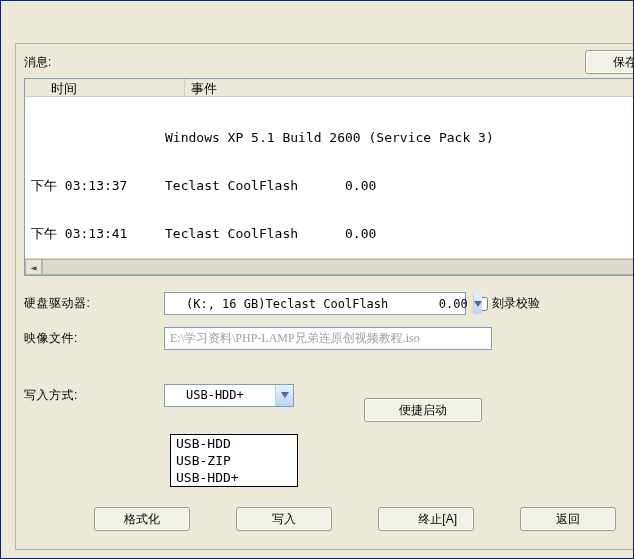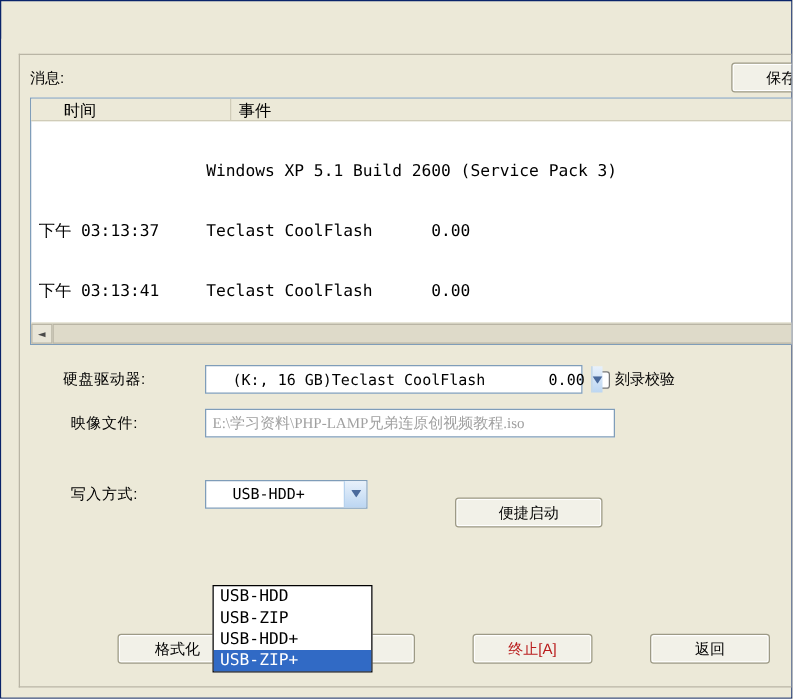--- a/index.html
+++ b/index.html
@@ -49,21 +49,21 @@
     background: #f2f1e8;
     border: 1px solid #9d9a86;
     border-radius: 3px;
     padding: 3px 16px;
     font-size: 12px;
     color: #000;
     min-width: 80px; height: 24px;
     display: inline-flex; align-items: center; justify-content: center;
     box-shadow: inset 0 0 0 1px #fff;
   }
-  .btn.disabled { color: #b91c1c; }
+  .btn.disabled { color: #000000; justify-content: flex-end; }
   .row-top .spacer { flex: 1; }
 
   .listbox {
     margin: 0 8px 0 8px;
     background: #fff;
     border: 1px solid #7f9db9;
     height: 198px;
     position: relative;
     font-family: SimSun, "MS Gothic", monospace;
     font-size: 13px;
@@ -102,21 +102,21 @@
     position: absolute; left: 0; top: 0; bottom: 0; width: 100%;
     background: #dedac9; border: 1px solid #b9b5a5;
   }
 
   .form-area { padding: 16px 8px 0 8px; }
   .form-row {
     display: flex; align-items: center;
     margin-bottom: 12px;
   }
   .form-row .flabel {
-    width: 140px; text-align: center; padding-right: 21px;
+    width: 140px; text-align: left; padding-right: 21px;
     letter-spacing: 0.5px;
   }
   .combo, .textfield {
     height: 23px;
     border: 1px solid #7f9db9;
     background: #fff;
     font-size: 12px;
     display: flex; align-items: center;
     position: relative;
     padding-left: 16px;
@@ -132,21 +132,21 @@
   .drive-combo { width: 302px; }
   .method-combo { width: 130px; }
   .textfield { width: 328px; color: #a0a0a0; padding: 0 5px; font-family: Liberation Serif, serif; }
   .chk {
     display: inline-flex; align-items: center; margin-left: 8px;
   }
   .chk input { width: 14px; height: 14px; margin: 0 4px 0 0; }
 
   .dropdown {
     position: absolute;
-    left: 154px; top: 424px;
+    left: 154px; top: 390px;
     width: 128px;
     background: #fff;
     border: 1px solid #000;
     font-family: SimSun, monospace;
     font-size: 13px;
     z-index: 10;
   }
   .dropdown .opt { padding: 1px 5px; white-space: pre; }
   .dropdown .opt.sel { background: #316ac5; color: #fff; }
 
@@ -245,21 +245,20 @@
             <span>便捷启动</span>
           </div>
         </div>
 
       </div>
 
       <div class="dropdown">
         <div class="opt">USB-HDD</div>
         <div class="opt">USB-ZIP</div>
         <div class="opt">USB-HDD+</div>
-        <div class="opt sel">USB-ZIP+</div>
       </div>
 
       <div class="bottom-buttons">
         <div class="btn">
           <span>格式化</span>
         </div>
         <div class="btn">
           <span>写入</span>
         </div>
         <div class="btn disabled">

